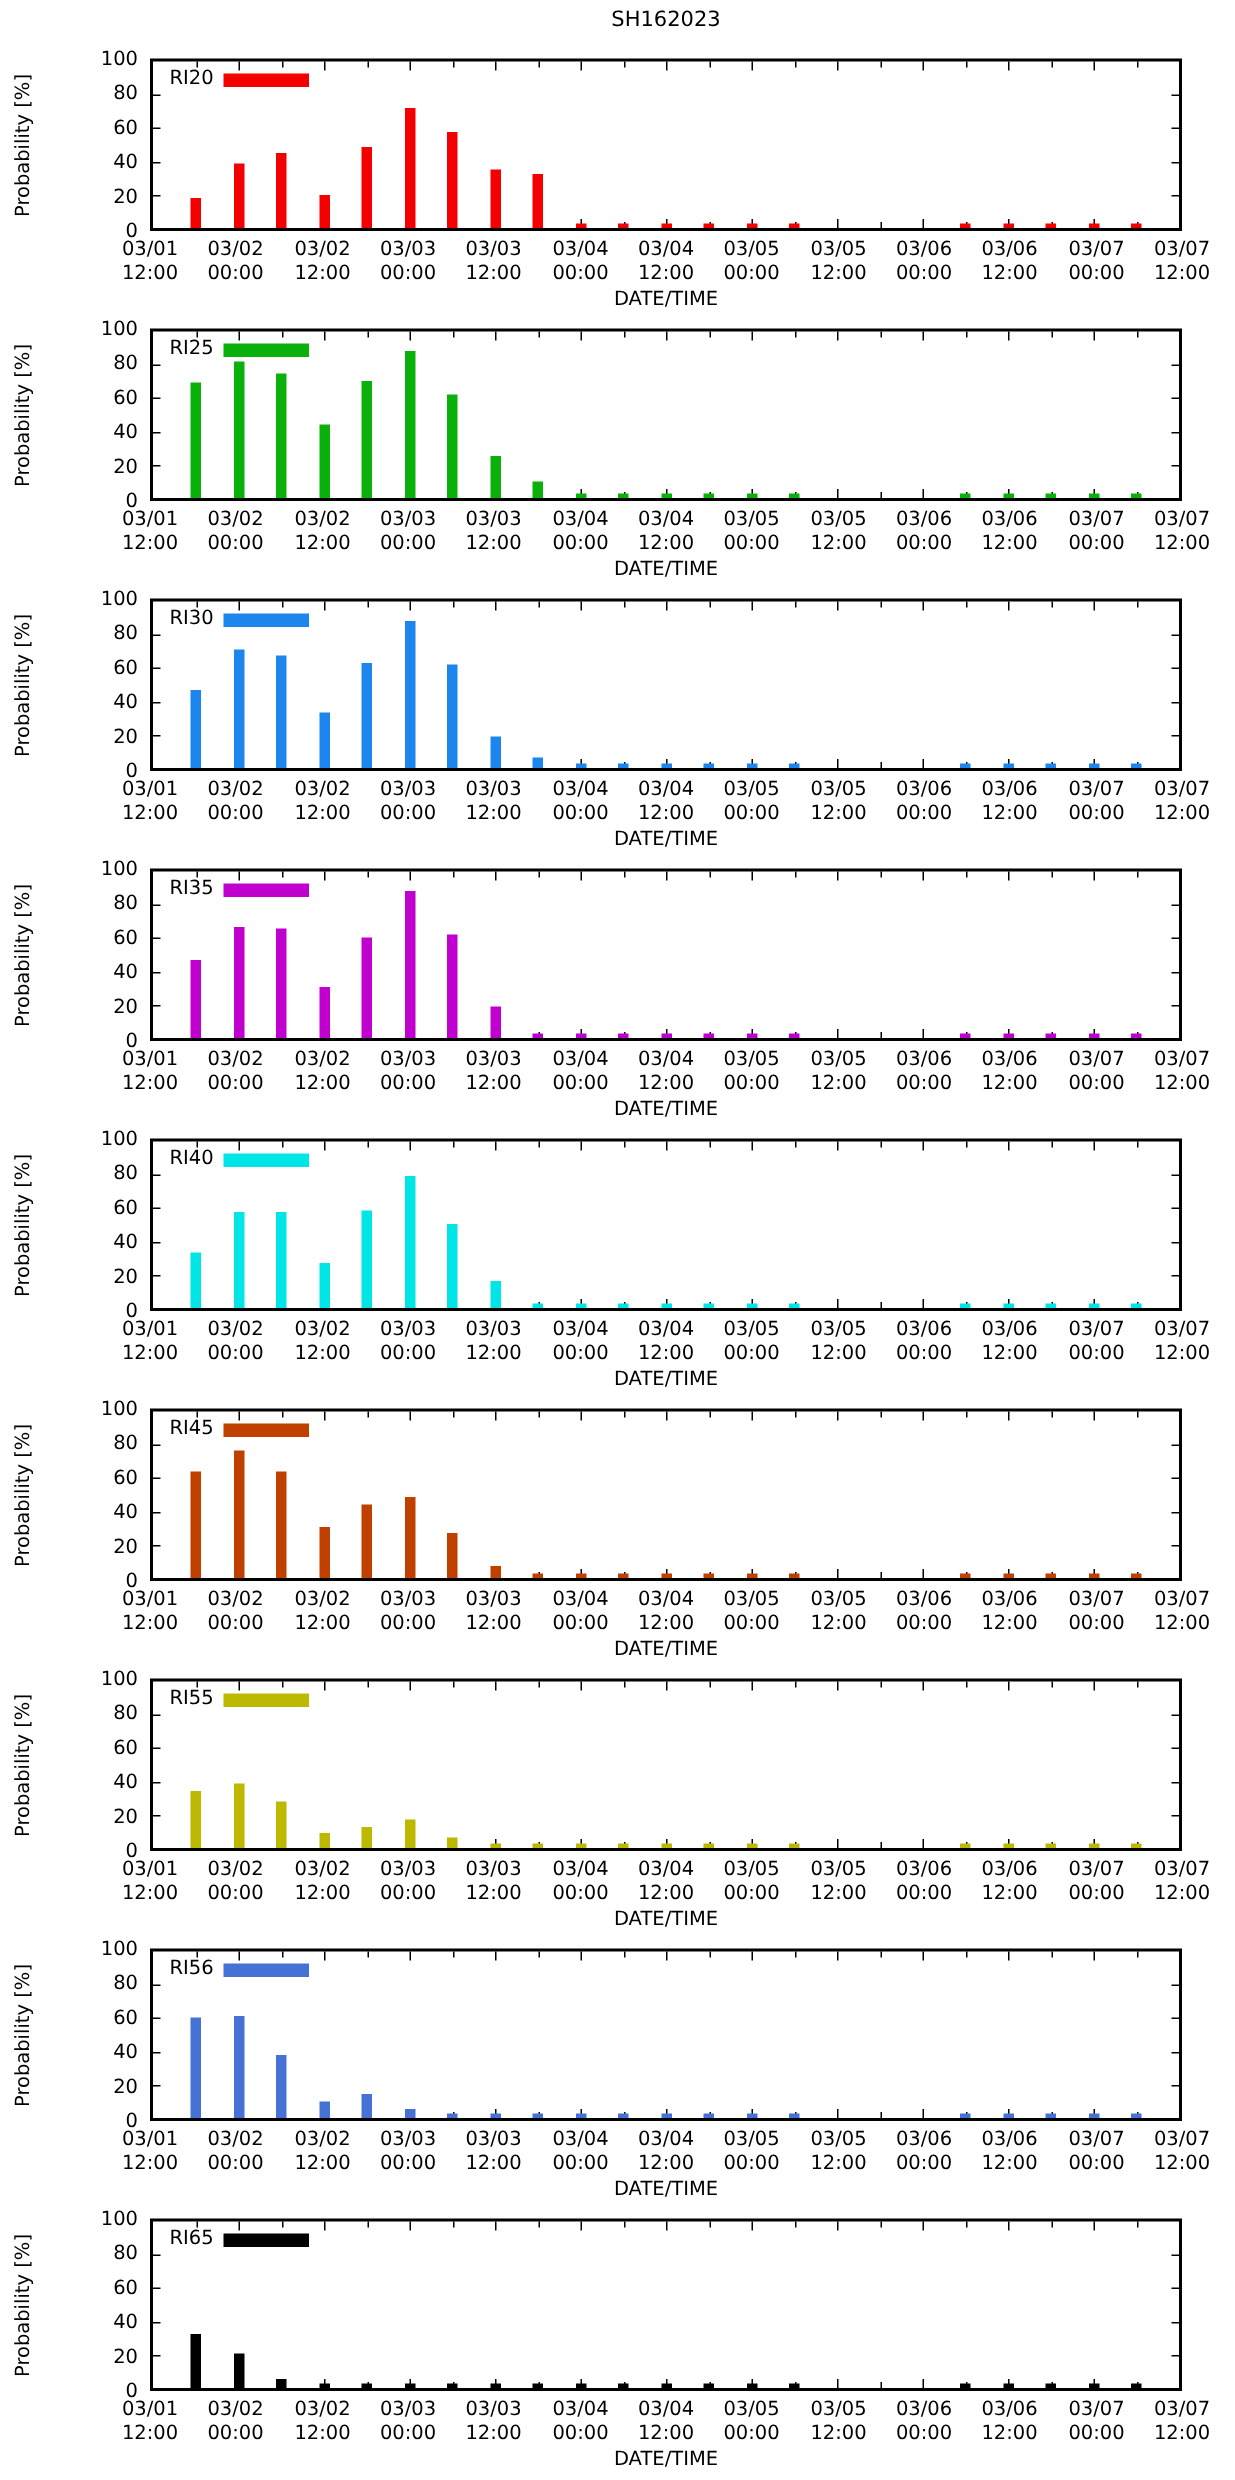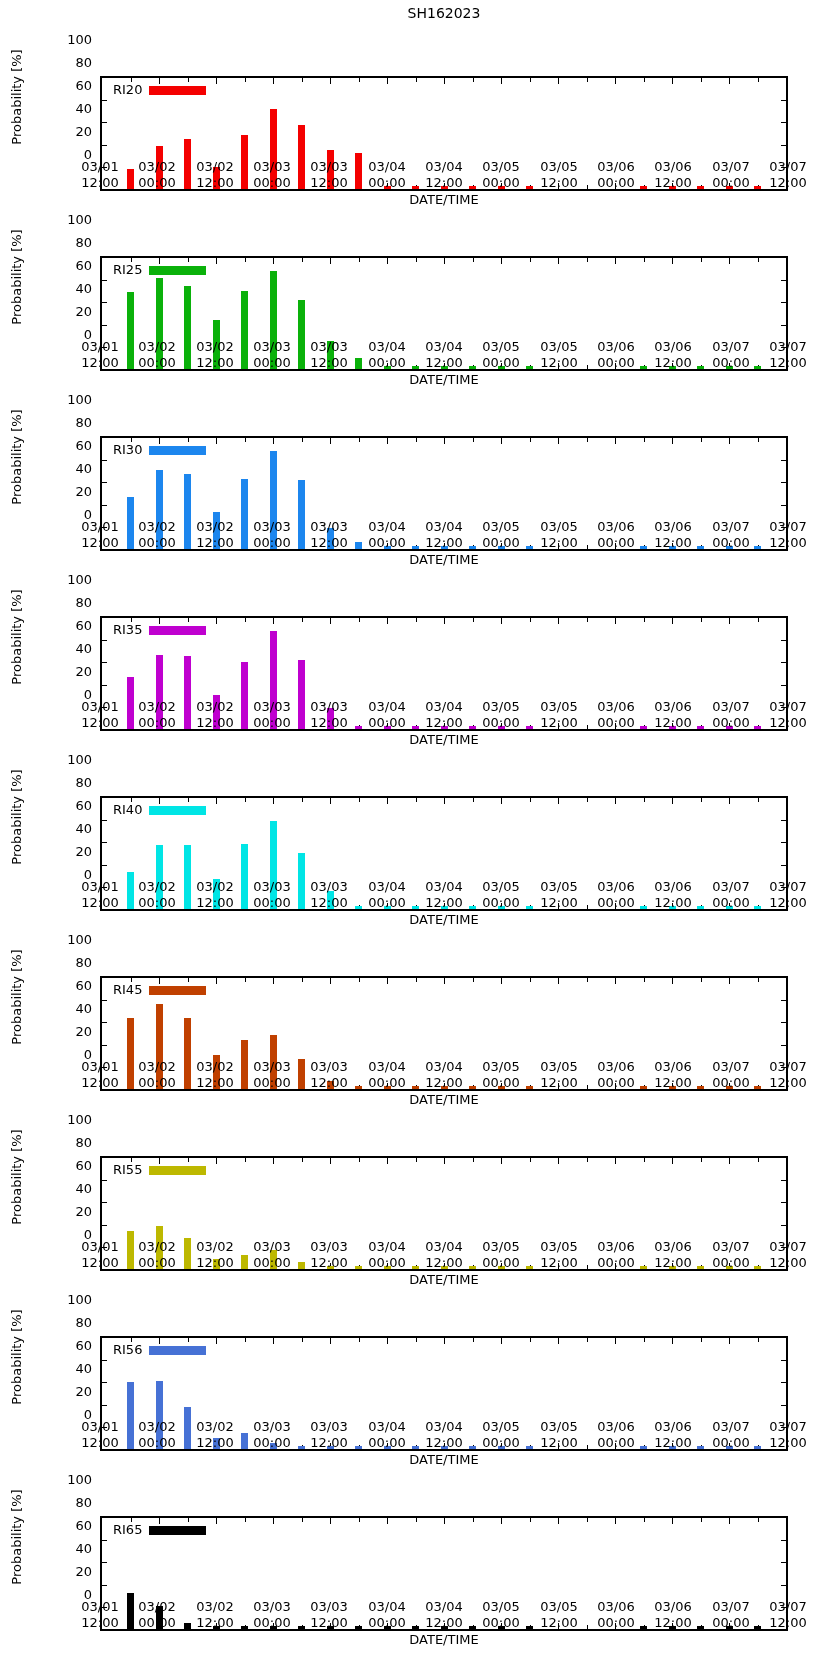--- a/index.html
+++ b/index.html
@@ -1,21 +1,21 @@
 <!DOCTYPE html>
 <html><head>
 <meta charset="utf-8">
 <style>
   html,body{margin:0;padding:0;background:#fff;}
   body{width:823px;height:1653px;color:#000;font-family:"DejaVu Sans","Liberation Sans",sans-serif;}
   .title{position:relative;left:100px;width:688px;padding-top:5px;height:26px;
          text-align:center;font-size:14px;}
   .panel{position:relative;height:180px;}
   .plot{position:absolute;left:100px;top:8px;width:688px;height:115px;
-        border:2px solid #000;box-sizing:border-box;margin-top:37px;}
+        border:2px solid #000;box-sizing:border-box;}
   .bar{position:absolute;bottom:0;width:7px;}
   .tick{position:absolute;background:#000;}
   .xtt{top:0;width:1px;}
   .xtb{bottom:0;width:1px;}
   .ytl{left:0;width:5px;height:1px;}
   .ytr{right:0;width:5px;height:1px;}
   .legend{position:absolute;top:5px;left:11px;display:flex;align-items:center;
           gap:7px;font-size:13px;line-height:14px;}
   .lgs{width:57px;height:9px;display:inline-block;}
   .ytick{position:absolute;left:56px;width:36px;text-align:right;

